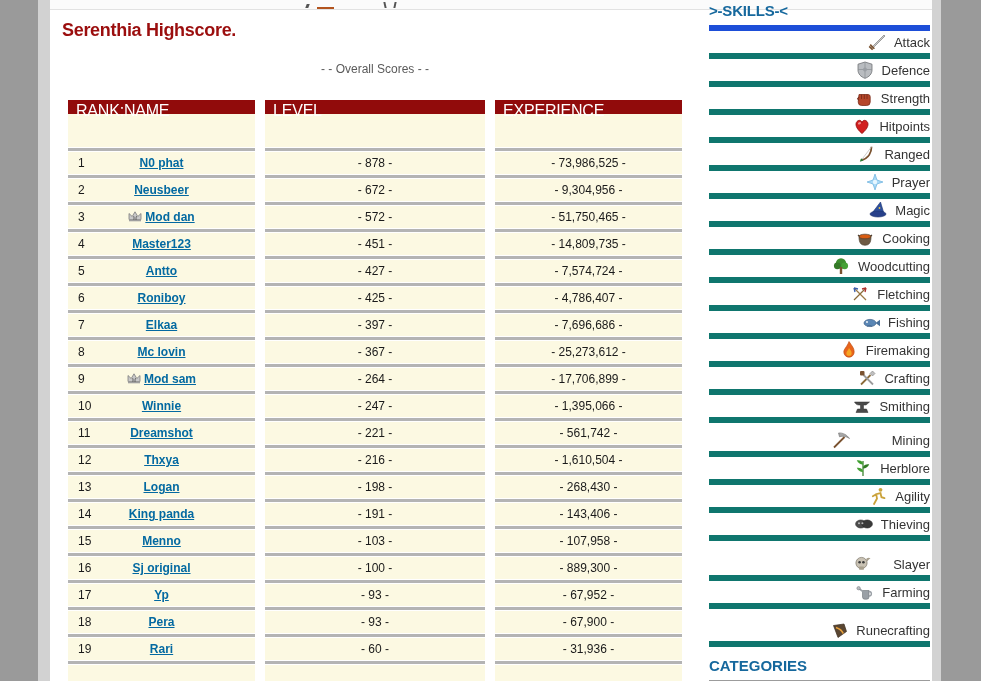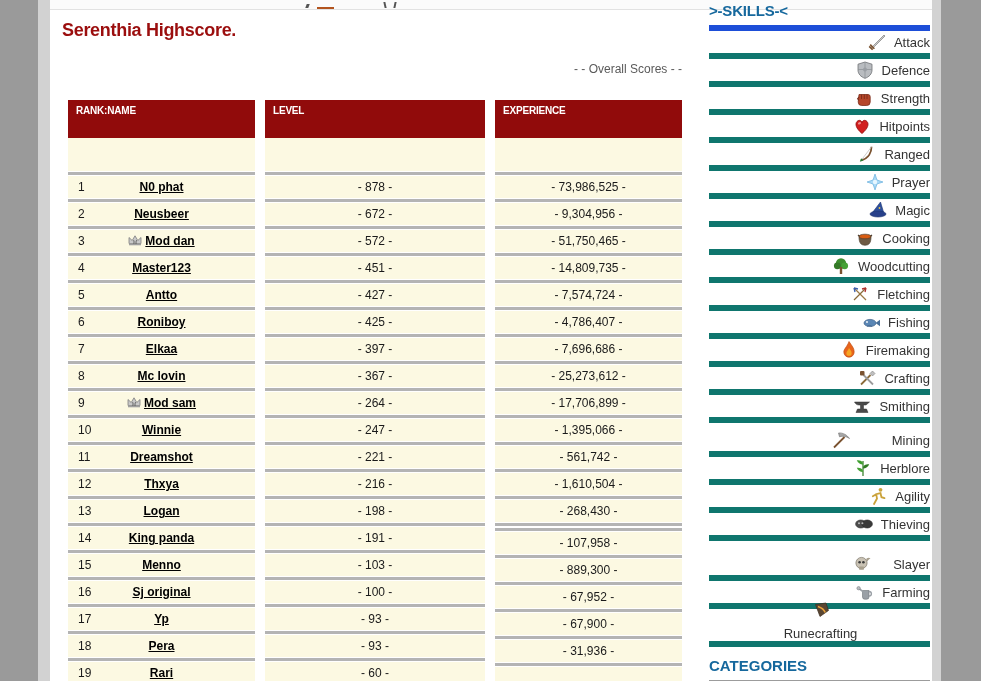--- a/index.html
+++ b/index.html
@@ -14,44 +14,44 @@
 
   
   .topbar { position:absolute; left:0; top:0; width:100%; height:10px; background:#fbfbfb; border-bottom:1px solid #e2e2e2; }
   .frag { position:absolute; background:#555; }
   .frag-comma { left:256px; top:4px; width:3px; height:4px; transform:skewX(-20deg); }
   .frag-underline { left:267px; top:7px; width:17px; height:2px; background:#b3541e; }
   .frag-paren1 { left:334px; top:2px; width:2px; height:6px; transform:skewX(12deg); }
   .frag-paren2 { left:344px; top:2px; width:2px; height:6px; transform:skewX(-12deg); }
 
   .page-title { position:absolute; left:12px; top:20px; font-size:18px; font-weight:bold; color:#9b0e0e; letter-spacing:-0.3px; }
-  .subtitle { position:absolute; left:18px; top:62px; width:614px; text-align:right; font-size:12px; color:#5a5a5a; }
+  .subtitle { position:absolute; left:18px; top:62px; width:614px; text-align:center; font-size:12px; color:#5a5a5a; }
 
   .hs-table { position:absolute; top:100px; }
   .t-rank  { left:18px;  width:187px; }
   .t-level { left:215px; width:220px; }
   .t-exp   { left:445px; width:187px; }
 
-  .t-head { height:38px; line-height:22px; background:#910b0b; color:#ffffff; font-weight:bold; font-size:10px; padding-left:8px; letter-spacing:-0.2px; }
+  .t-head { height:14px; line-height:22px; background:#910b0b; color:#ffffff; font-weight:normal; font-size:16px; padding-left:8px; letter-spacing:-0.2px; }
   .spacer-row { height:33px; background:#fcf9e2; }
   .sep { height:5px; position:relative; background:#ffffff; }
   .sep::after { content:""; position:absolute; left:0; right:0; top:1px; height:3px; background:#b4b4b4; }
   .row { height:22px; line-height:22px; background:#fcf9e2; position:relative; font-size:12px; color:#1a1a1a; }
   .rank-val { position:absolute; left:10px; }
   .name-cell { display:block; text-align:center; }
-  .player-link { color:#000000; font-weight:bold; text-decoration:underline; cursor:pointer;text-align:center; }
+  .player-link { color:#0369a1; font-weight:bold; text-decoration:underline; cursor:pointer;text-align:center; }
   .crown { display:inline-block; vertical-align:-1px; margin-right:3px; }
   .center-cell { display:block; text-align:center; }
 
   .sidebar { position:absolute; left:659px; top:0; width:221px; }
   .side-heading { font-size:15px; font-weight:bold; color:#16689d; letter-spacing:-0.2px; padding:2px 0 6px 0; border-bottom:6px solid #1d4ed8; }
   .skill-item { height:28px; display:flex; align-items:center; gap:7px; border-bottom:6px solid #0f766e; padding-left:2px; cursor:pointer;justify-content:flex-end; }
   .skill-item.gap-sm { margin-top:6px;gap:41px; }
   .skill-item.gap-md { margin-top:12px;gap:21px; }
-  .skill-item.gap-lg { margin-top:10px;flex-direction:column; }
+  .skill-item.gap-lg { margin-top:10px; }
   .skill-icon { width:20px; height:20px; flex:0 0 20px; }
   .skill-label { font-size:13px; color:#333333; }
   .cat-heading { margin-top:6px; font-size:15px; font-weight:bold; color:#16689d; padding:4px 0 6px 0; border-bottom:1px solid #9c9c9c; }
   .cat-item { height:24px; display:flex; align-items:center; font-size:12px; color:#333333; border-bottom:1px solid #cccccc; padding-left:2px; cursor:pointer; }
 </style>
 </head>
 <body>
 
 <div class="edge edge-left"></div>
 <div class="edge edge-right"></div>
@@ -320,20 +320,23 @@
         </div>
         <div class="sep"></div>
         <div class="row">
           <span class="center-cell">- 1,610,504 -</span>
         </div>
         <div class="sep"></div>
         <div class="row">
           <span class="center-cell">- 268,430 -</span>
         </div>
         <div class="sep"></div>
+        <div class="row">
+          <span class="center-cell">- 143,406 -</span>
+        </div>
         <div class="sep"></div>
         <div class="row">
           <span class="center-cell">- 107,958 -</span>
         </div>
         <div class="sep"></div>
         <div class="row">
           <span class="center-cell">- 889,300 -</span>
         </div>
         <div class="sep"></div>
         <div class="row">

